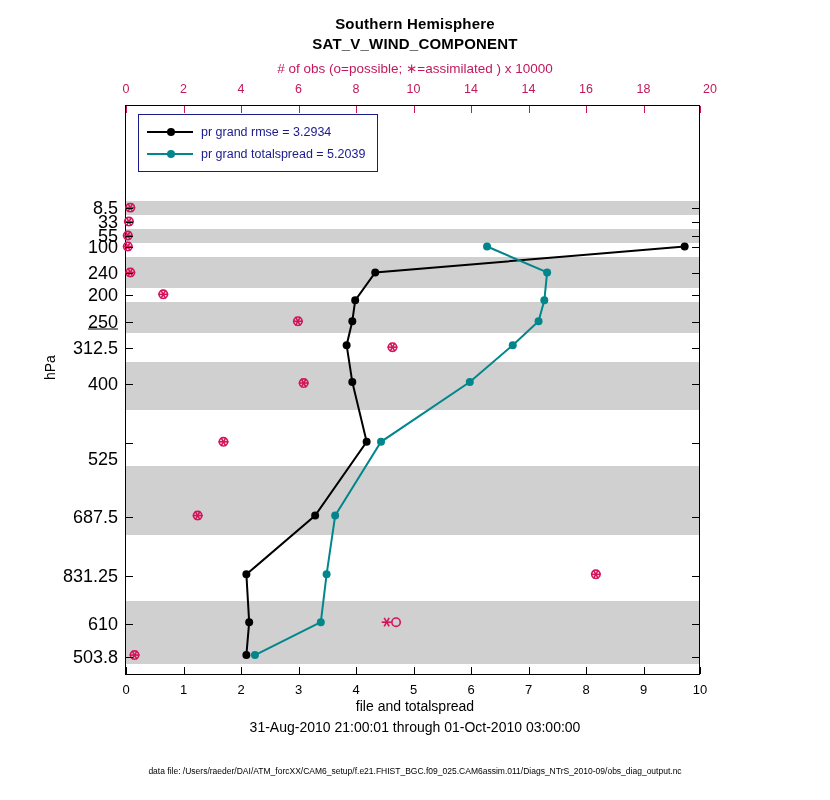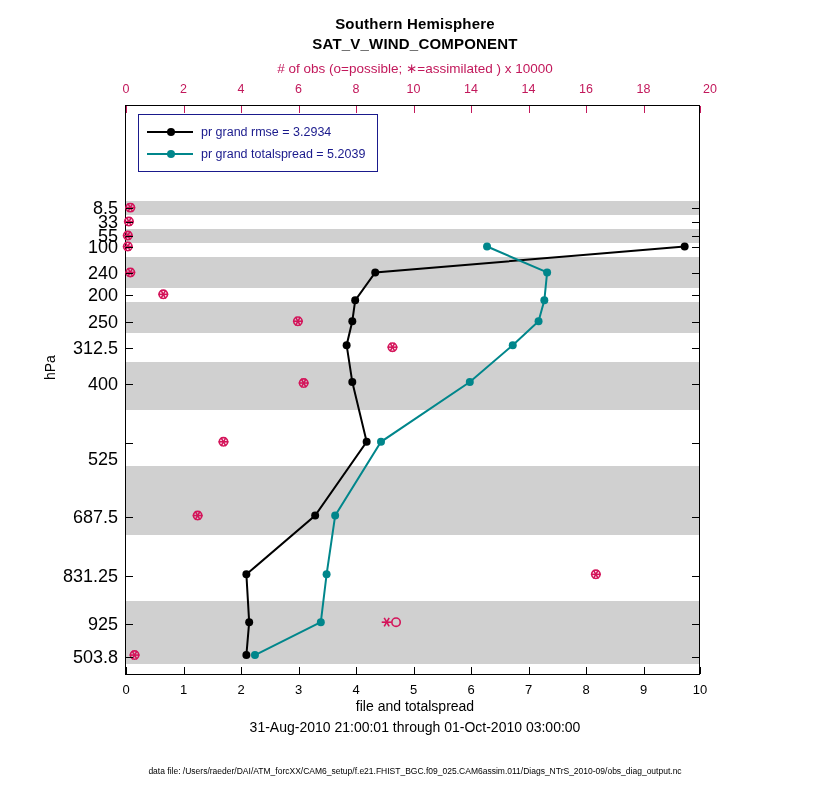--- a/index.html
+++ b/index.html
@@ -350,21 +350,21 @@
   <div class="tick-left" style="top:167px;"></div>
   <div class="tick-right" style="top:167px;"></div>
   <div class="y-tick-label" style="top:167px;">240</div>
 
   <div class="tick-left" style="top:189px;"></div>
   <div class="tick-right" style="top:189px;"></div>
   <div class="y-tick-label" style="top:189px;">200</div>
 
   <div class="tick-left" style="top:216px;"></div>
   <div class="tick-right" style="top:216px;"></div>
-  <div class="y-tick-label" style="top:216px;">250</div>
+  <div class="y-tick-label" style="top:216px;text-decoration:underline;">250</div>
 
   <div class="tick-left" style="top:242px;"></div>
   <div class="tick-right" style="top:242px;"></div>
   <div class="y-tick-label" style="top:242px;">312.5</div>
 
   <div class="tick-left" style="top:278px;"></div>
   <div class="tick-right" style="top:278px;"></div>
   <div class="y-tick-label" style="top:278px;">400</div>
 
   <div class="tick-left" style="top:337px;"></div>
@@ -374,21 +374,21 @@
   <div class="tick-left" style="top:411px;"></div>
   <div class="tick-right" style="top:411px;"></div>
   <div class="y-tick-label" style="top:411px;">687.5</div>
 
   <div class="tick-left" style="top:470px;"></div>
   <div class="tick-right" style="top:470px;"></div>
   <div class="y-tick-label" style="top:470px;">831.25</div>
 
   <div class="tick-left" style="top:518px;"></div>
   <div class="tick-right" style="top:518px;"></div>
-  <div class="y-tick-label" style="top:518px;">925</div>
+  <div class="y-tick-label" style="top:518px;">610</div>
 
   <div class="tick-left" style="top:551px;"></div>
   <div class="tick-right" style="top:551px;"></div>
   <div class="y-tick-label" style="top:551px;">503.8</div>
 </div>
 
 <div class="ylabel">hPa</div>
 <div class="xlabel">file and totalspread</div>
 <div class="daterange">31-Aug-2010 21:00:01 through 01-Oct-2010 03:00:00</div>
 <div class="datafile">data file: /Users/raeder/DAI/ATM_forcXX/CAM6_setup/f.e21.FHIST_BGC.f09_025.CAM6assim.011/Diags_NTrS_2010-09/obs_diag_output.nc</div>

